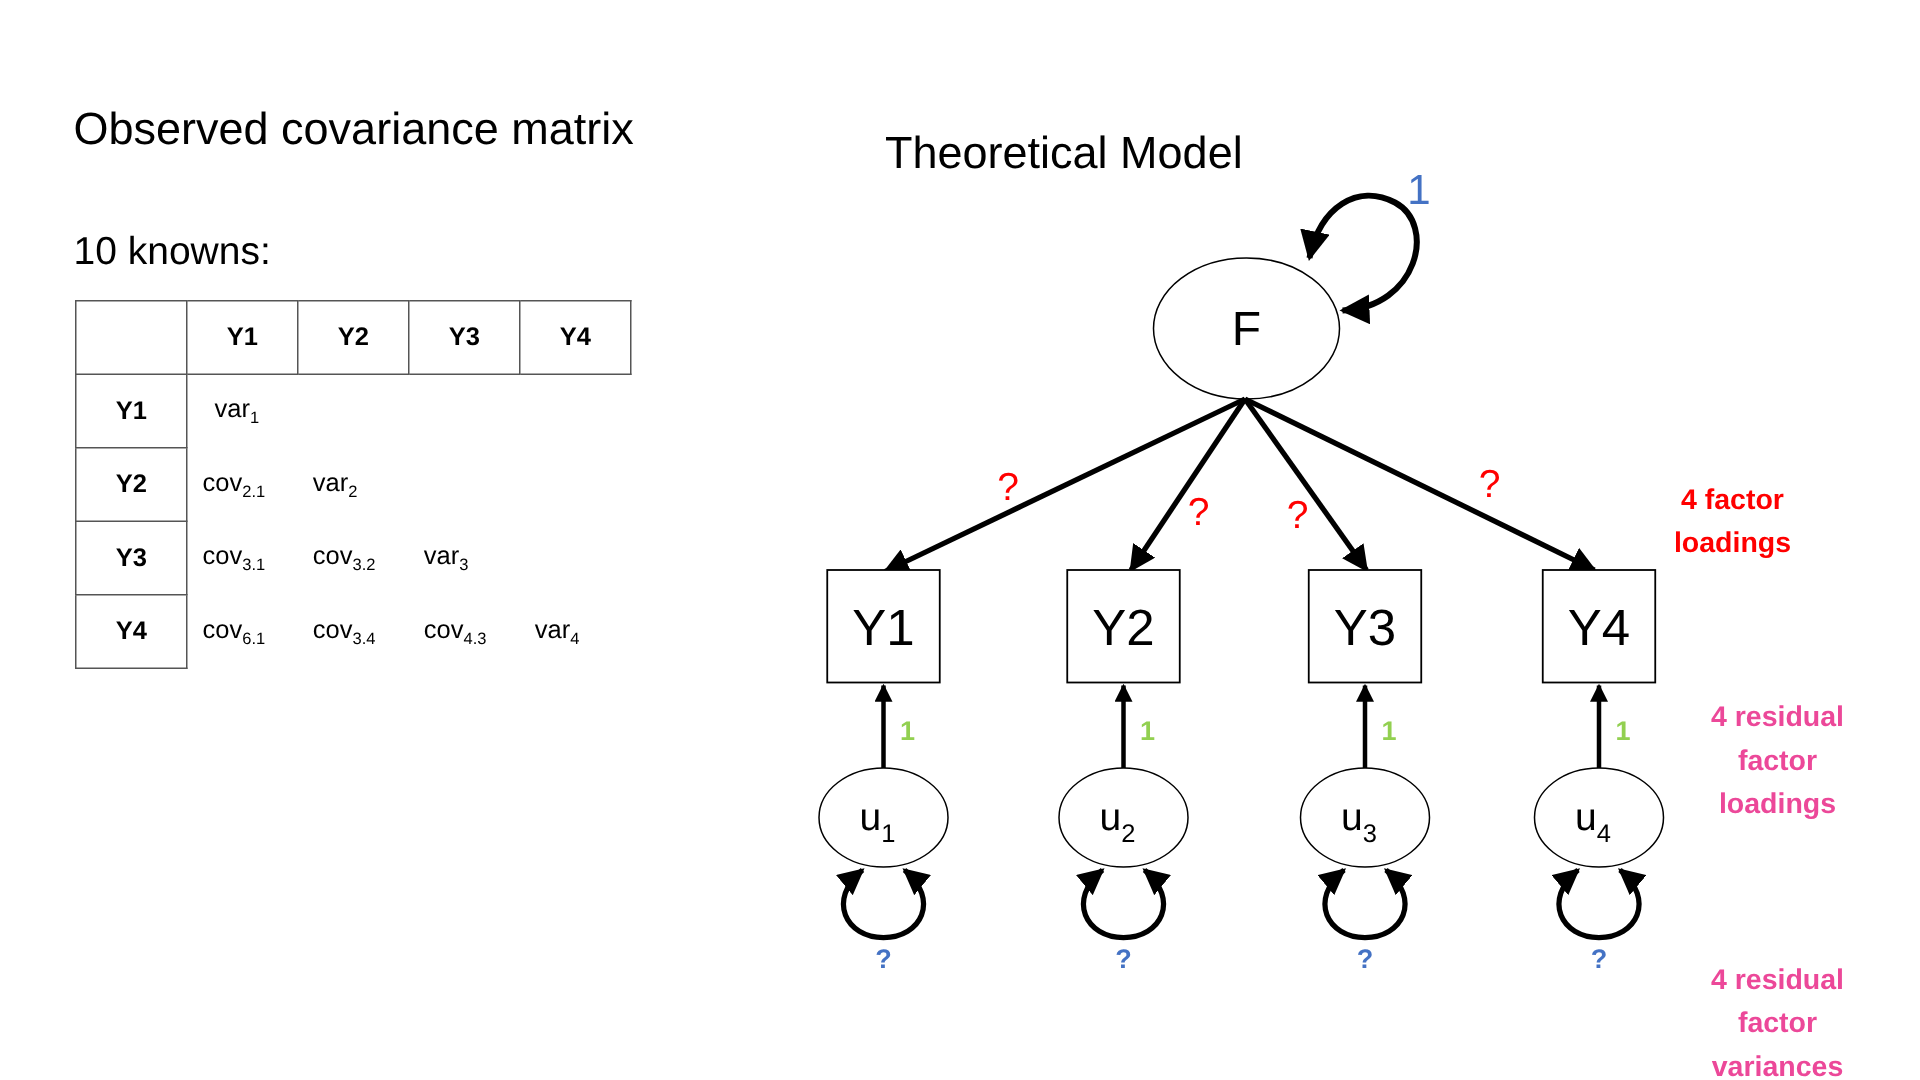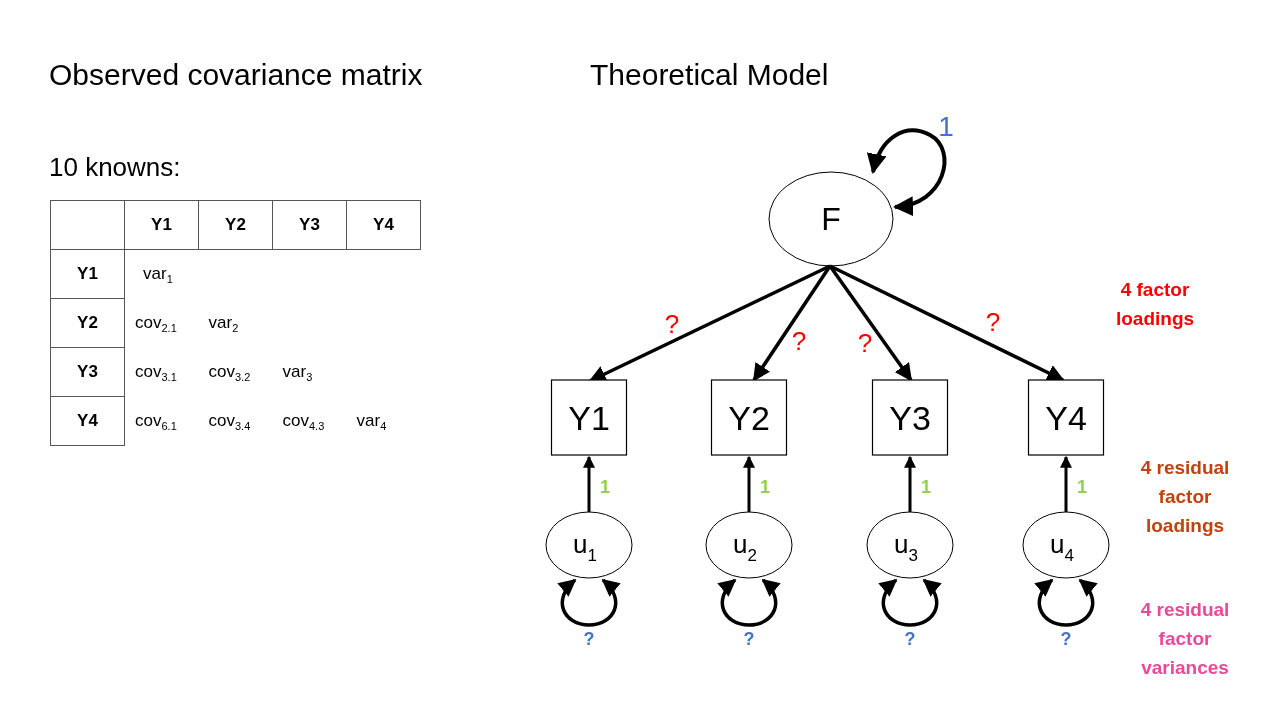--- a/index.html
+++ b/index.html
@@ -1,38 +1,38 @@
 <!DOCTYPE html>
 <html><head>
 <meta charset="utf-8">
 <style>
   html, body { margin: 0; padding: 0; background: #ffffff; }
   body { width: 1280px; height: 720px; position: relative; overflow: hidden;
          font-family: "Liberation Sans", "DejaVu Sans", sans-serif; color: #000; }
-  .title { position: absolute; font-size: 30px; font-weight: normal; line-height: 1; }
+  .title { position: absolute; font-size: 30px; font-weight: normal; line-height: 1; margin-top: 12px; }
   #title-left { left: 49px; top: 60px; }
-  #title-right { left: 590px; top: 60px; }
+  #title-right { left: 590px; top: 76px; }
   #knowns { position: absolute; left: 49px; top: 154px; font-size: 26px; line-height: 1; }
 
   
   #cov-table { position: absolute; left: 50px; top: 200px; border-collapse: collapse; }
   #cov-table td { height: 48px; padding: 0; font-size: 17px; vertical-align: middle; }
   #cov-table td.hdr { width: 73px; border: 1.3px solid #555; text-align: center; font-weight: bold; }
   #cov-table td.corner { width: 73px; border: 1.3px solid #555; }
   #cov-table td.rowhdr { width: 73px; border: 1.3px solid #555; border-right: 1.3px solid #555; text-align: center; font-weight: bold; }
   #cov-table td.cell { width: 74px; text-align: left; padding-left: 10px; box-sizing: border-box; }
   #cov-table td.cell.diag0 { padding-left: 18px; }
   .sub { font-size: 11px; vertical-align: -4px; }
 
   #diagram { position: absolute; left: 0; top: 0; width: 1280px; height: 720px; }
   .node-text { font-family: "Liberation Sans", "DejaVu Sans", sans-serif; }
 
-  .side-label { position: absolute; font-weight: bold; font-size: 19px; text-align: center; line-height: 29px; }
+  .side-label { position: absolute; font-weight: bold; font-size: 19px; text-align: center; line-height: 29px; margin-top: 44px; }
   #lbl-loadings { left: 1090px; top: 275px; width: 130px; color: #ff0000; }
-  #lbl-resid-load { left: 1120px; top: 453px; width: 130px; color: #c2410c; }
+  #lbl-resid-load { left: 1120px; top: 420px; width: 130px; color: #ec4899; }
   #lbl-resid-var { left: 1120px; top: 595px; width: 130px; color: #ec4899; }
 </style>
 </head>
 <body>
 
 <div class="title" id="title-left">Observed covariance matrix</div>
 <div class="title" id="title-right">Theoretical Model</div>
 <div id="knowns">10 knowns:</div>
 
 <table id="cov-table">

